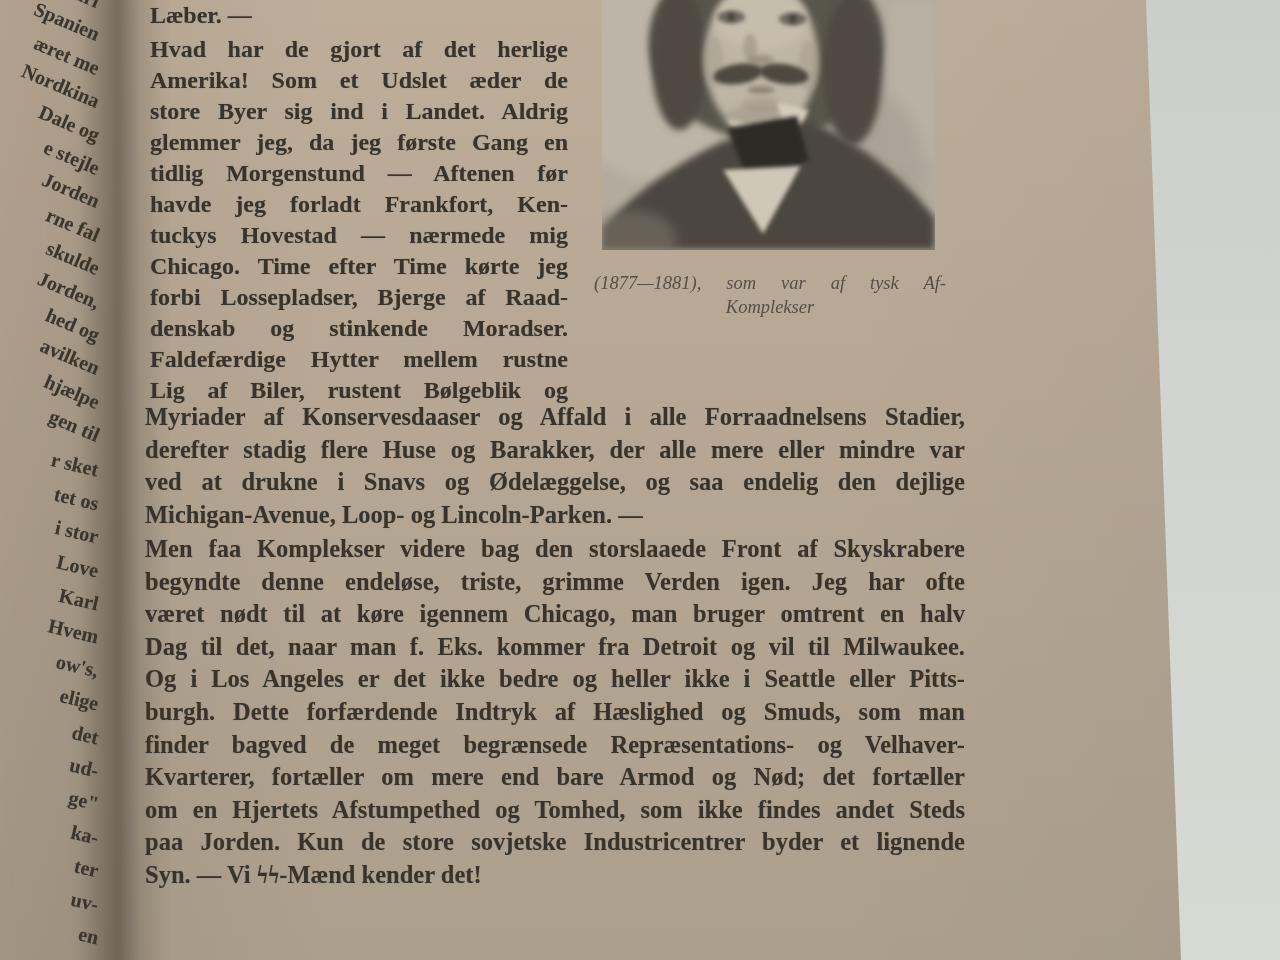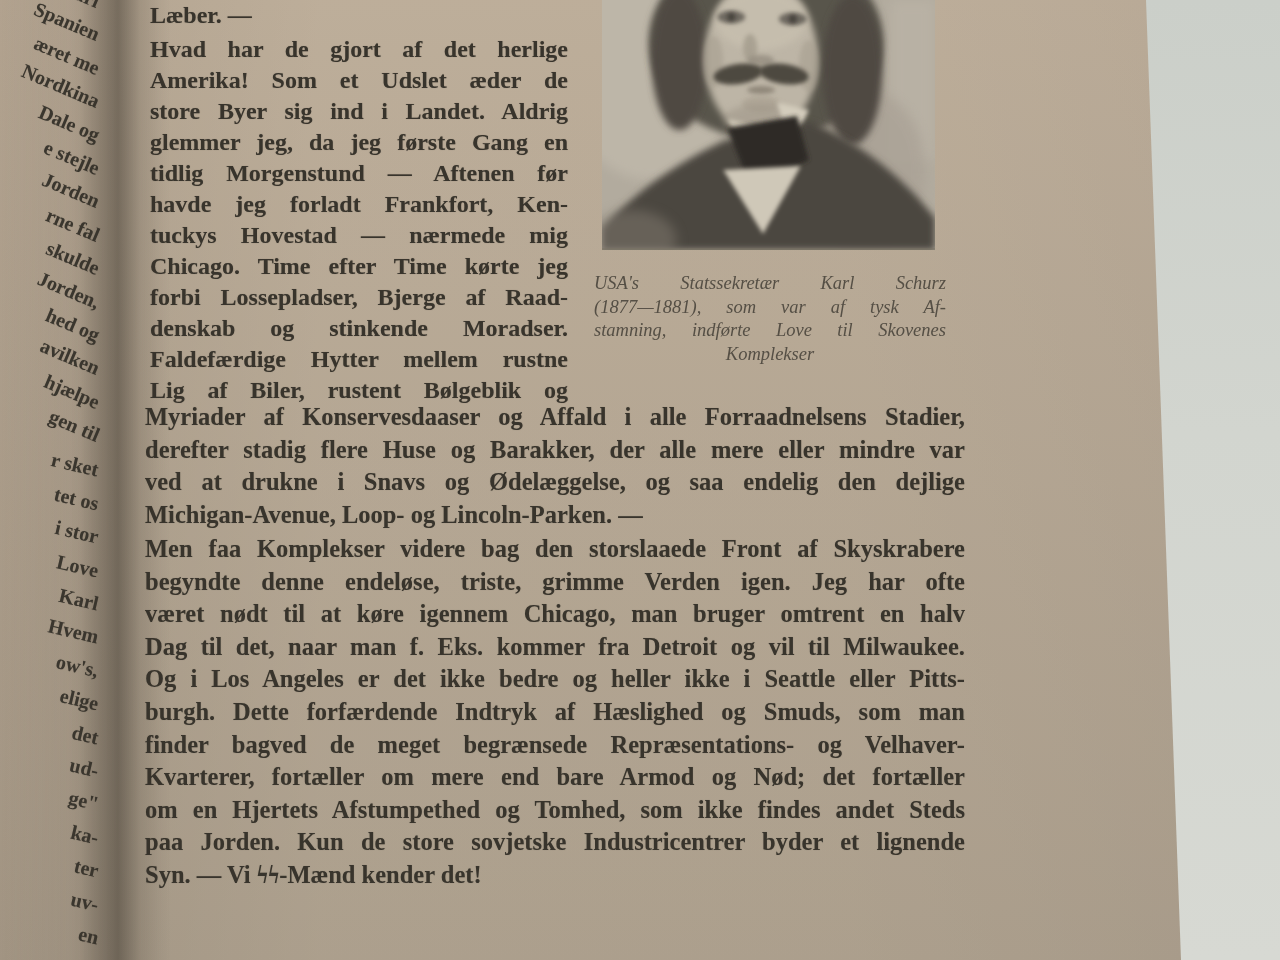--- a/index.html
+++ b/index.html
@@ -156,23 +156,21 @@
         </g>
         <path d="M0,250 L0,228 C40,185 85,158 125,140 L210,122 C252,140 295,168 335,218 L335,250 Z" fill="#4b473f" filter="url(#b3)"></path>
         <path d="M126,128 L196,116 L208,160 L150,188 Z" fill="#2e2b25" filter="url(#b2)"></path>
         <path d="M122,170 L200,166 L162,234 Z" fill="#cfc8b8" filter="url(#b2)"></path>
         <ellipse cx="30" cy="240" rx="45" ry="30" fill="#837c71" opacity="0.5" filter="url(#b5)"></ellipse>
       </svg>
     </div>
     <div class="photo-edge"></div>
 
     <div class="caption block jlines last-center">
-        <div class="tline">USA's Statssekretær Karl Schurz</div>
         <div class="tline">(1877—1881), som var af tysk Af-</div>
-        <div class="tline">stamning, indførte Love til Skovenes</div>
         <div class="tline">Komplekser</div>
       </div>
 
     <div class="wide block jlines last-left">
         <div class="tline">Myriader af Konservesdaaser og Affald i alle Forraadnelsens Stadier,</div>
         <div class="tline">derefter stadig flere Huse og Barakker, der alle mere eller mindre var</div>
         <div class="tline">ved at drukne i Snavs og Ødelæggelse, og saa endelig den dejlige</div>
         <div class="tline">Michigan-Avenue, Loop- og Lincoln-Parken. —</div>
       </div>
 

